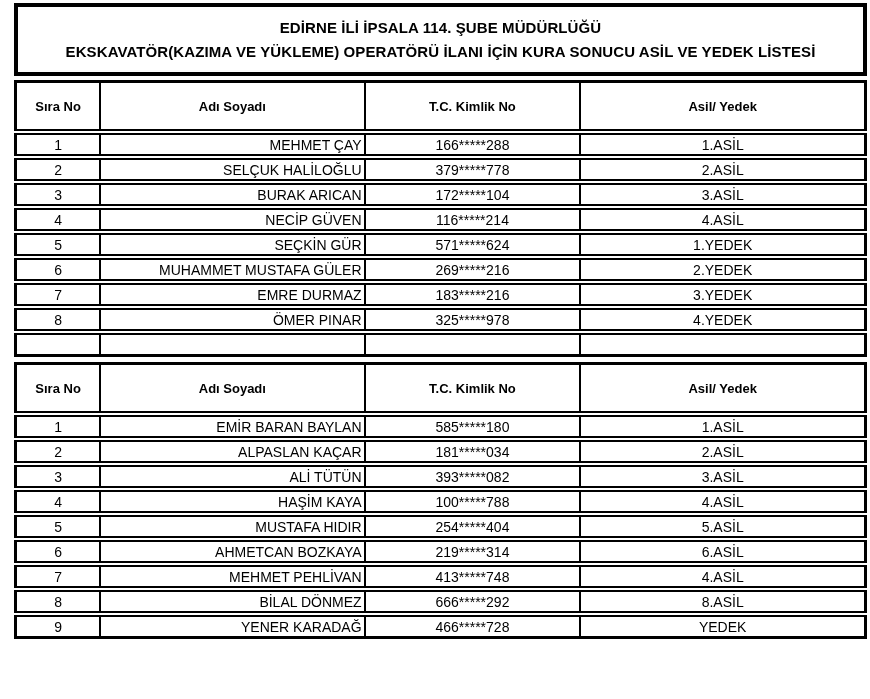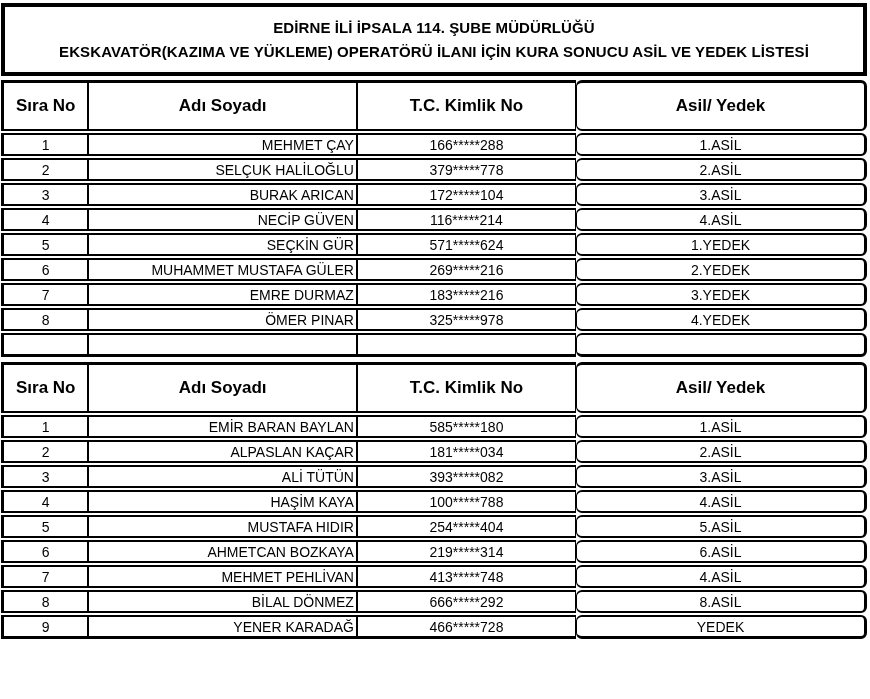--- a/index.html
+++ b/index.html
@@ -6,21 +6,21 @@
     margin: 0;
     padding: 0;
     background: #ffffff;
     color: #000000;
     font-family: "Liberation Sans", sans-serif;
   }
   .sheet {
     width: 870px;
     height: 699px;
     box-sizing: border-box;
-    padding: 3px 3px 0 1px;
+    padding: 3px 3px 0 14px;
     background: #ffffff;
     overflow: hidden;
   }
   .title-box {
     border: 4px solid #000;
     text-align: center;
     font-weight: bold;
     font-size: 15px;
     line-height: 1.6;
     padding: 9px 12px 8px 12px;
@@ -41,26 +41,26 @@
   col.c3 { width: 33.6%; }
   table.list th, table.list td {
     border: 1px solid #000;
     border-top-width: 2px;
     border-bottom-width: 2px;
     overflow: hidden;
     white-space: nowrap;
     background: #fff;
   }
   table.list th:first-child, table.list td:first-child { border-left-width: 3px; }
-  table.list th:last-child,  table.list td:last-child  { border-right-width: 3px; border-radius: 6px; }
+  table.list th:last-child,  table.list td:last-child  { border-right-width: 3px; }
   table.list thead th { border-top-width: 3px; }
   table.list tbody tr:last-child td { border-bottom-width: 3px; }
   table.list th {
     height: 44px;
-    font-size: 17px;
+    font-size: 13px;
     font-weight: bold;
     text-align: center;
     vertical-align: middle;
   }
   table.list td {
     height: 17px;
     font-size: 14px;
     font-weight: normal;
     text-align: center;
     vertical-align: middle;

